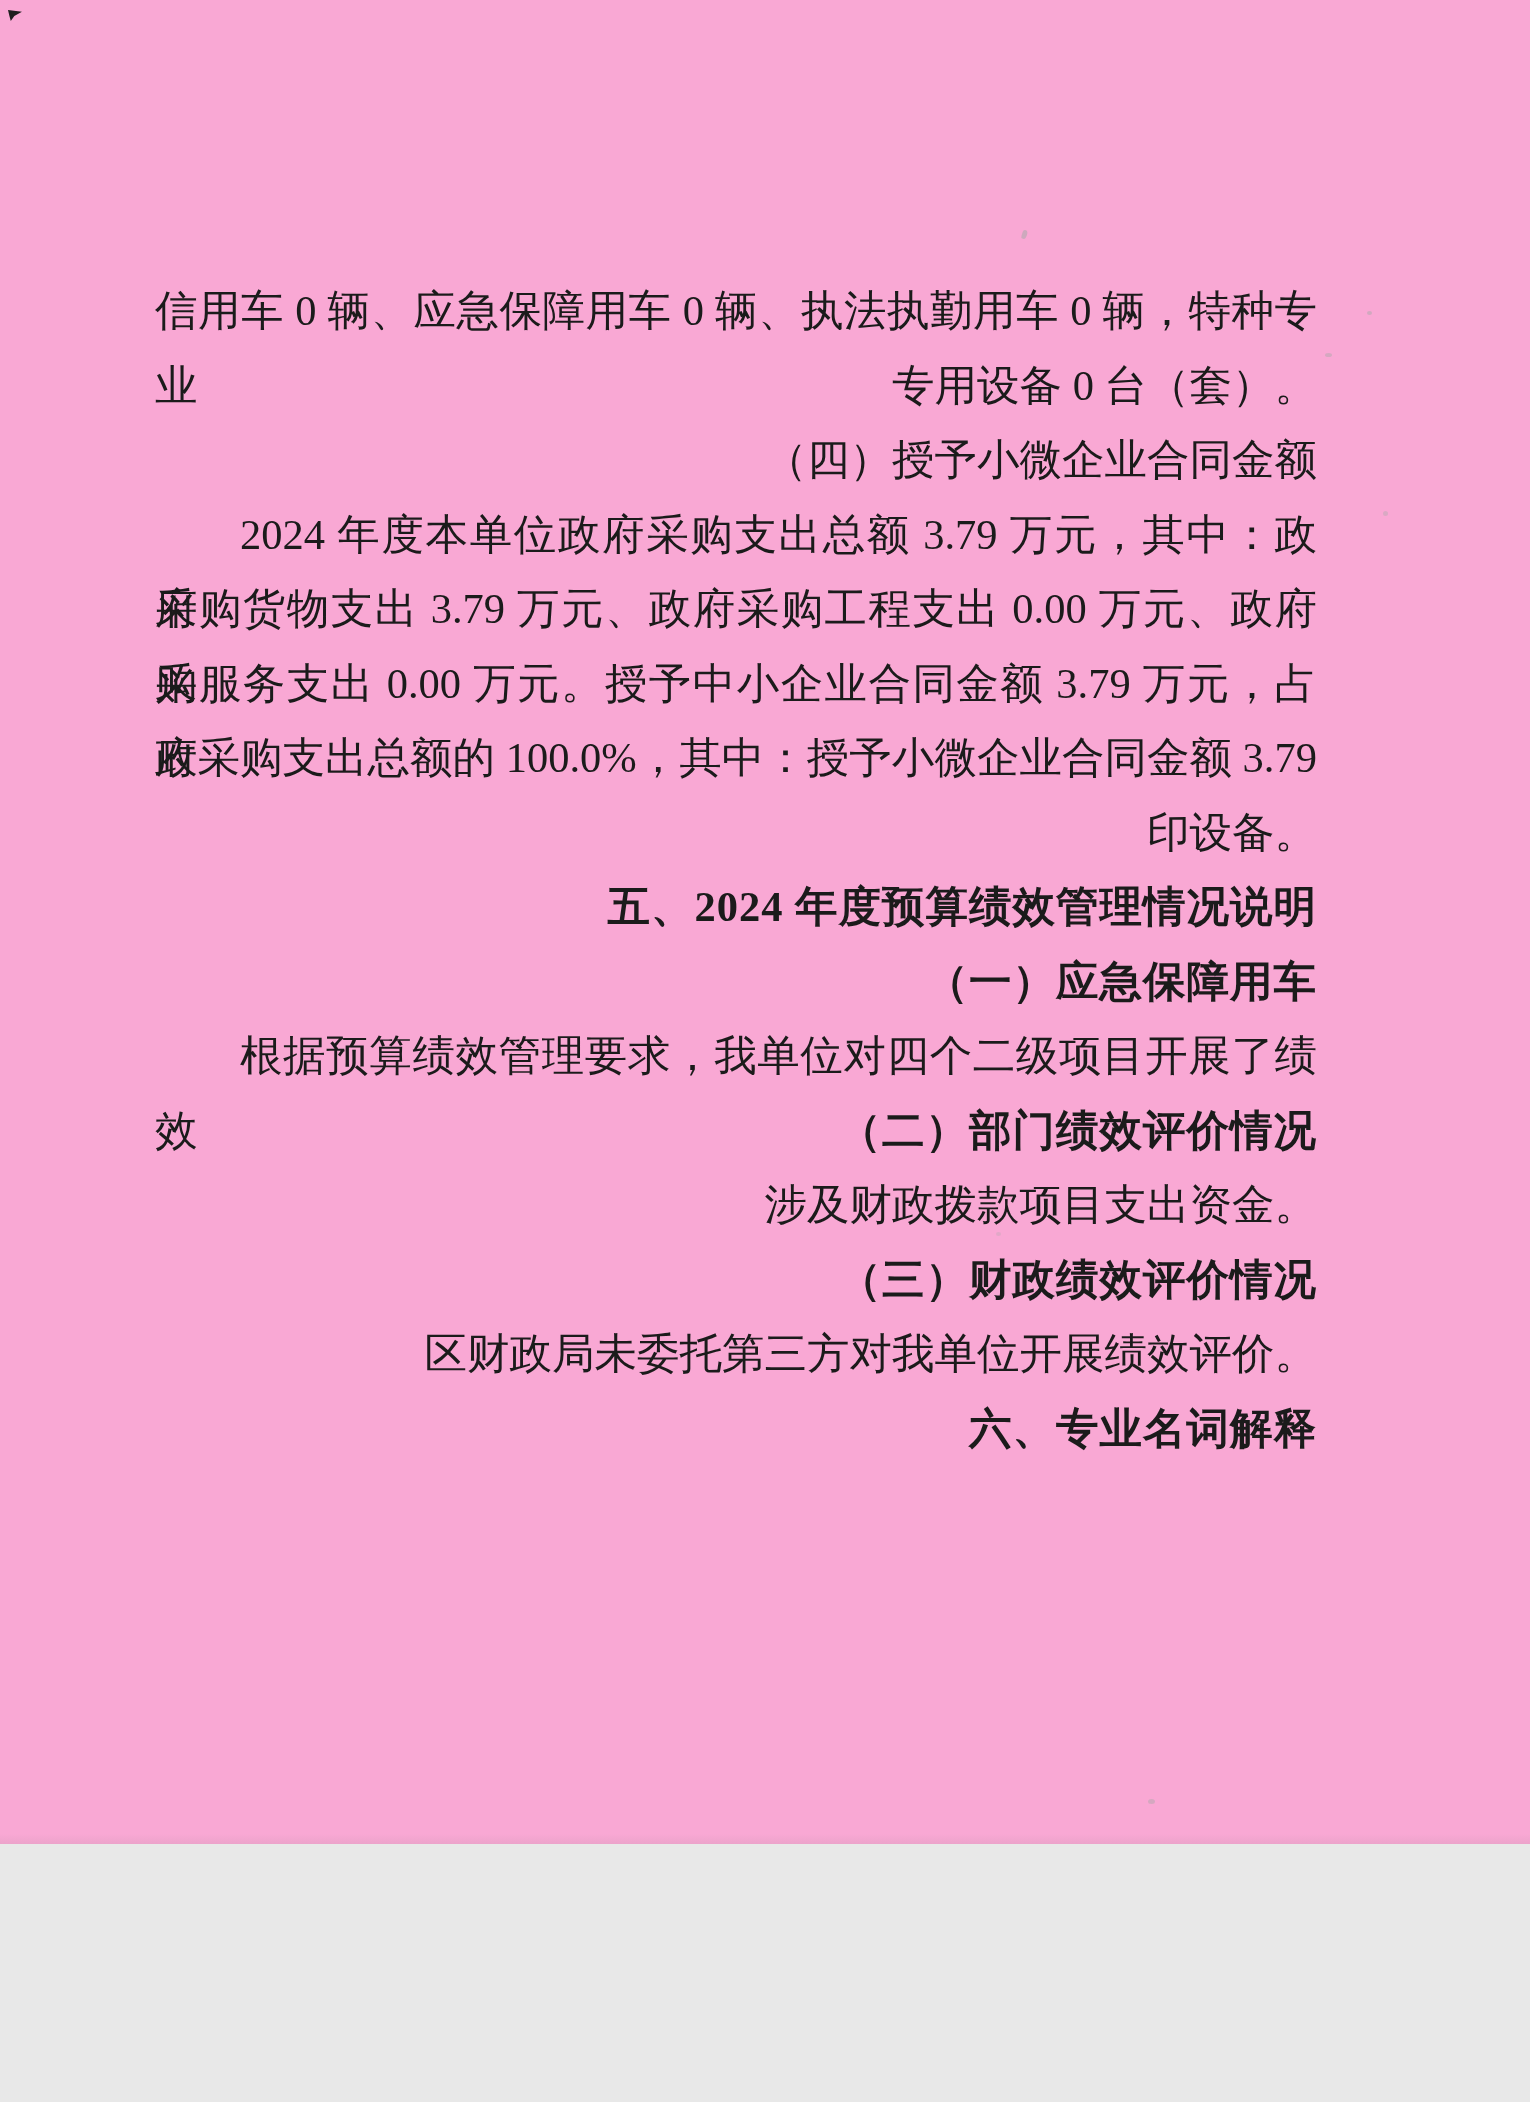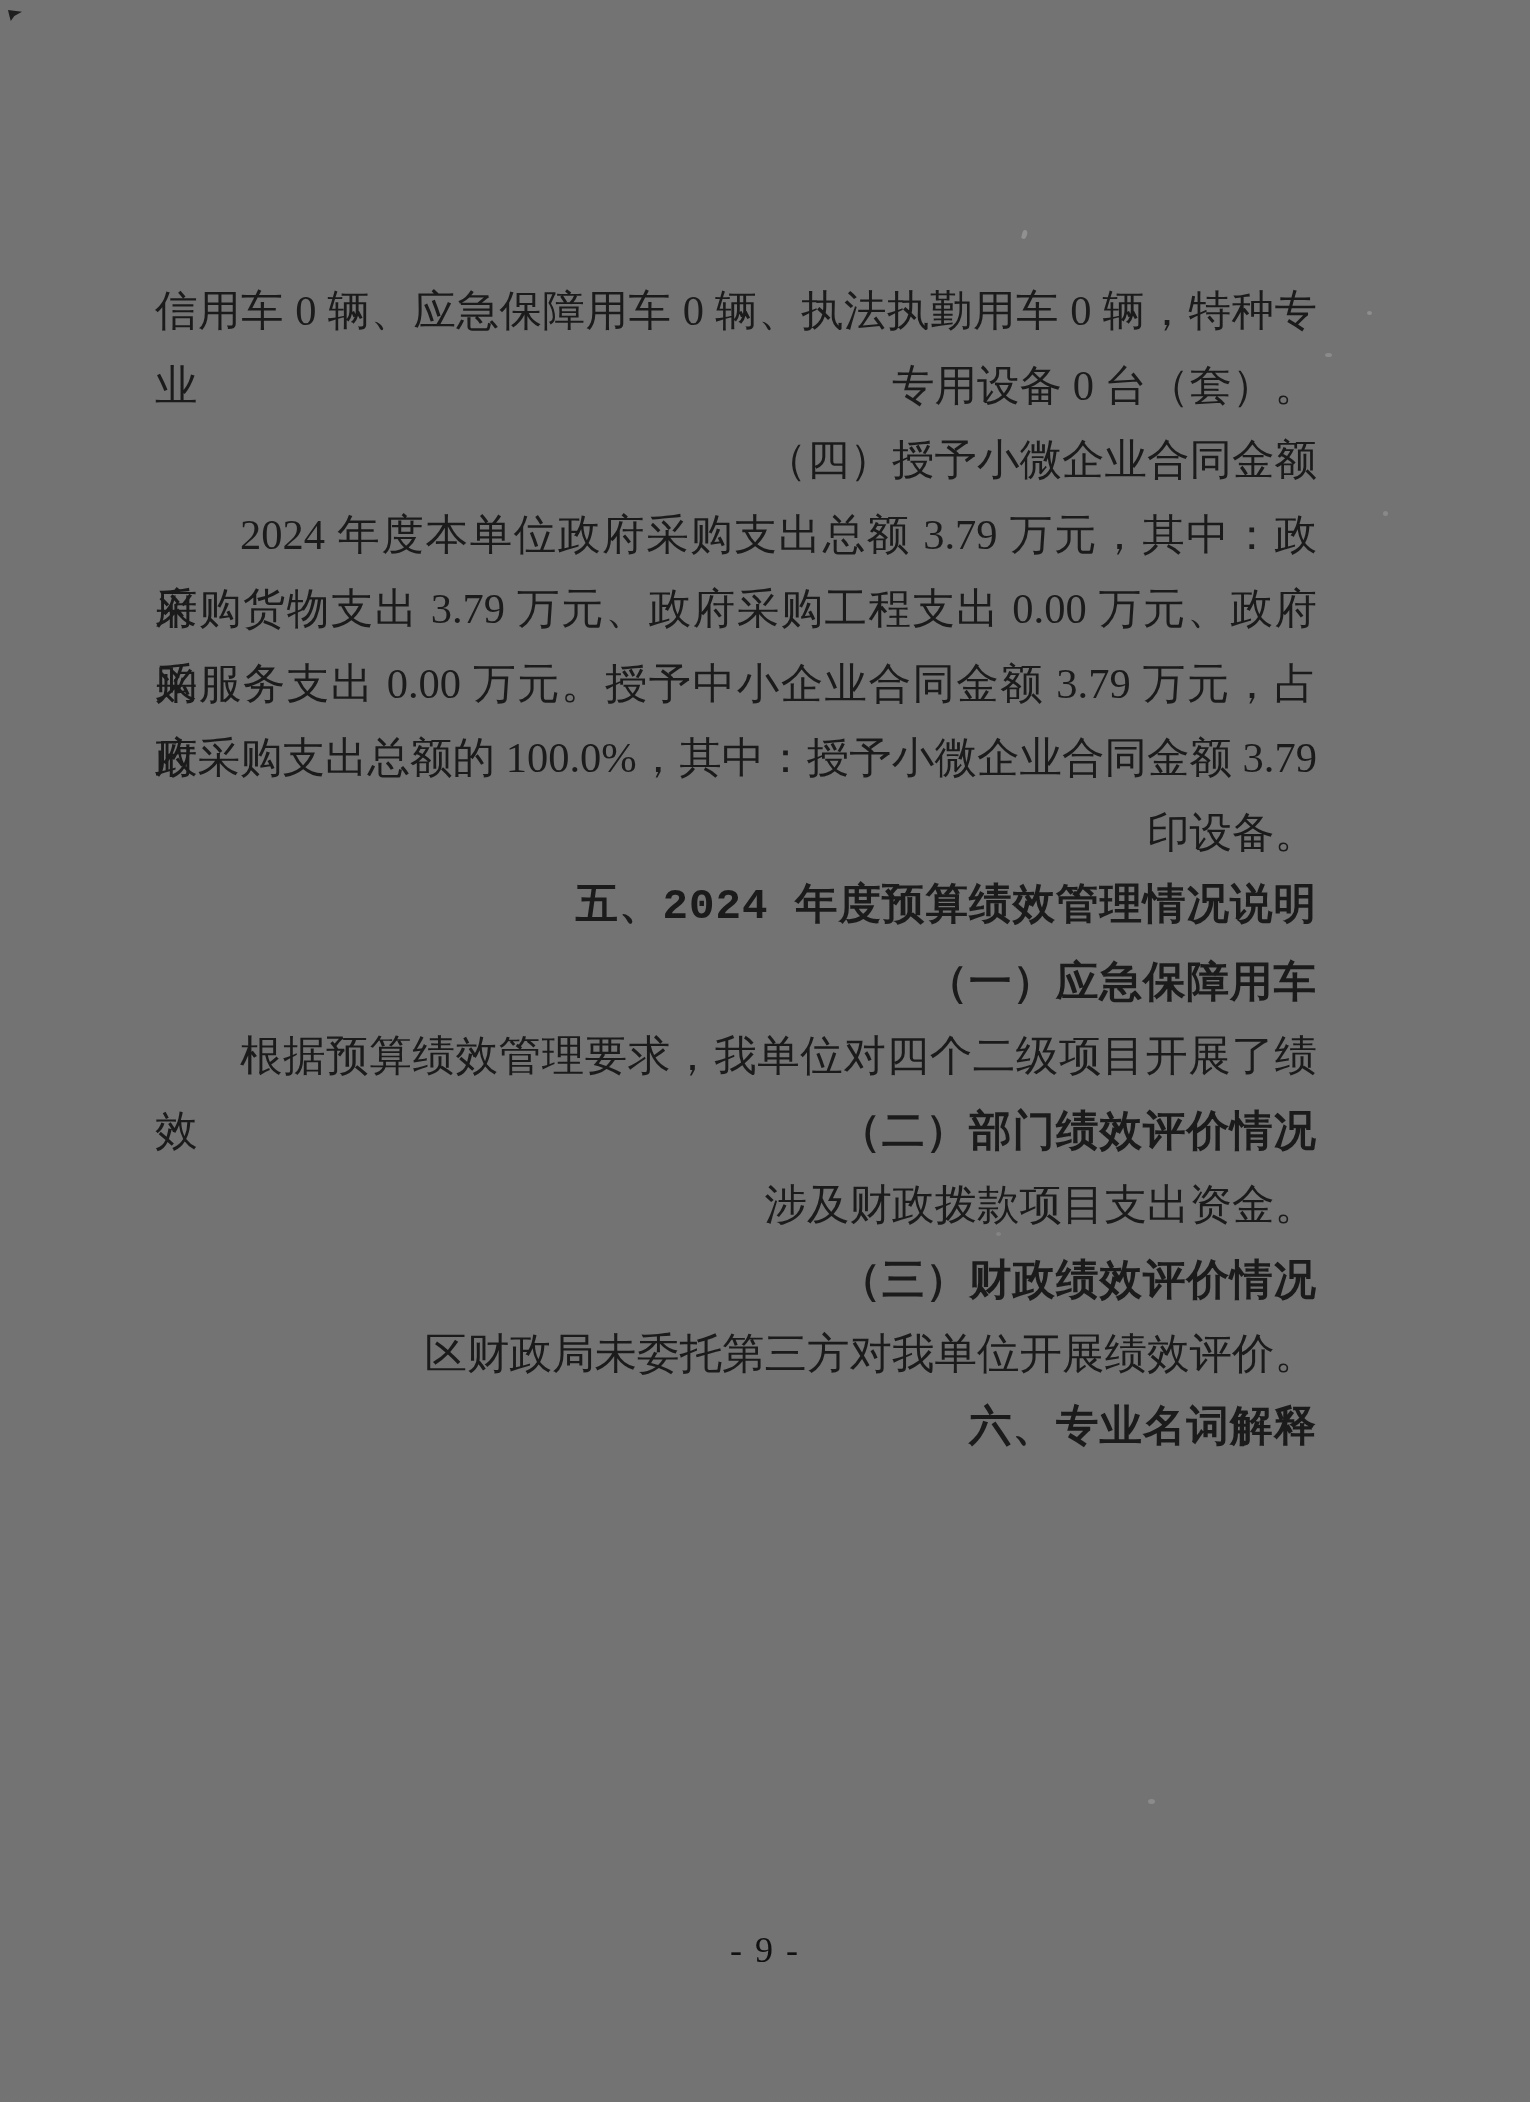--- a/index.html
+++ b/index.html
@@ -3,23 +3,23 @@
 <meta charset="utf-8">
 <style>
   html, body {
     margin: 0;
     padding: 0;
     background: #e8e8e8;
   }
   .page {
     position: relative;
     width: 1530px;
-    height: 2102px;
+    height: 1844px;
     margin: 0 auto;
-    background: #737373;
+    background: #f9a8d4;
     overflow: hidden;
     font-family: "Liberation Serif", "DejaVu Serif", serif;
     color: #1b1b1b;
   }
   .text-block {
     position: absolute;
     left: 155px;
     top: 274px;
     width: 1162px;
   }
@@ -33,21 +33,21 @@
   .line.justify {
     white-space: normal;
     text-align: justify;
     text-align-last: justify;
     word-break: break-all;
   }
   .line.indent {
     text-indent: 2em;
   }
   .line.section-heading {
-    font-family: Liberation Mono, monospace;
+    font-family: Liberation Serif, serif;
     font-weight: 700;
     letter-spacing: 1px;
   }
   .line.sub-heading {
     font-weight: 700;
     letter-spacing: 1px;
   }
   .page-number {
     position: absolute;
     top: 1928px;

